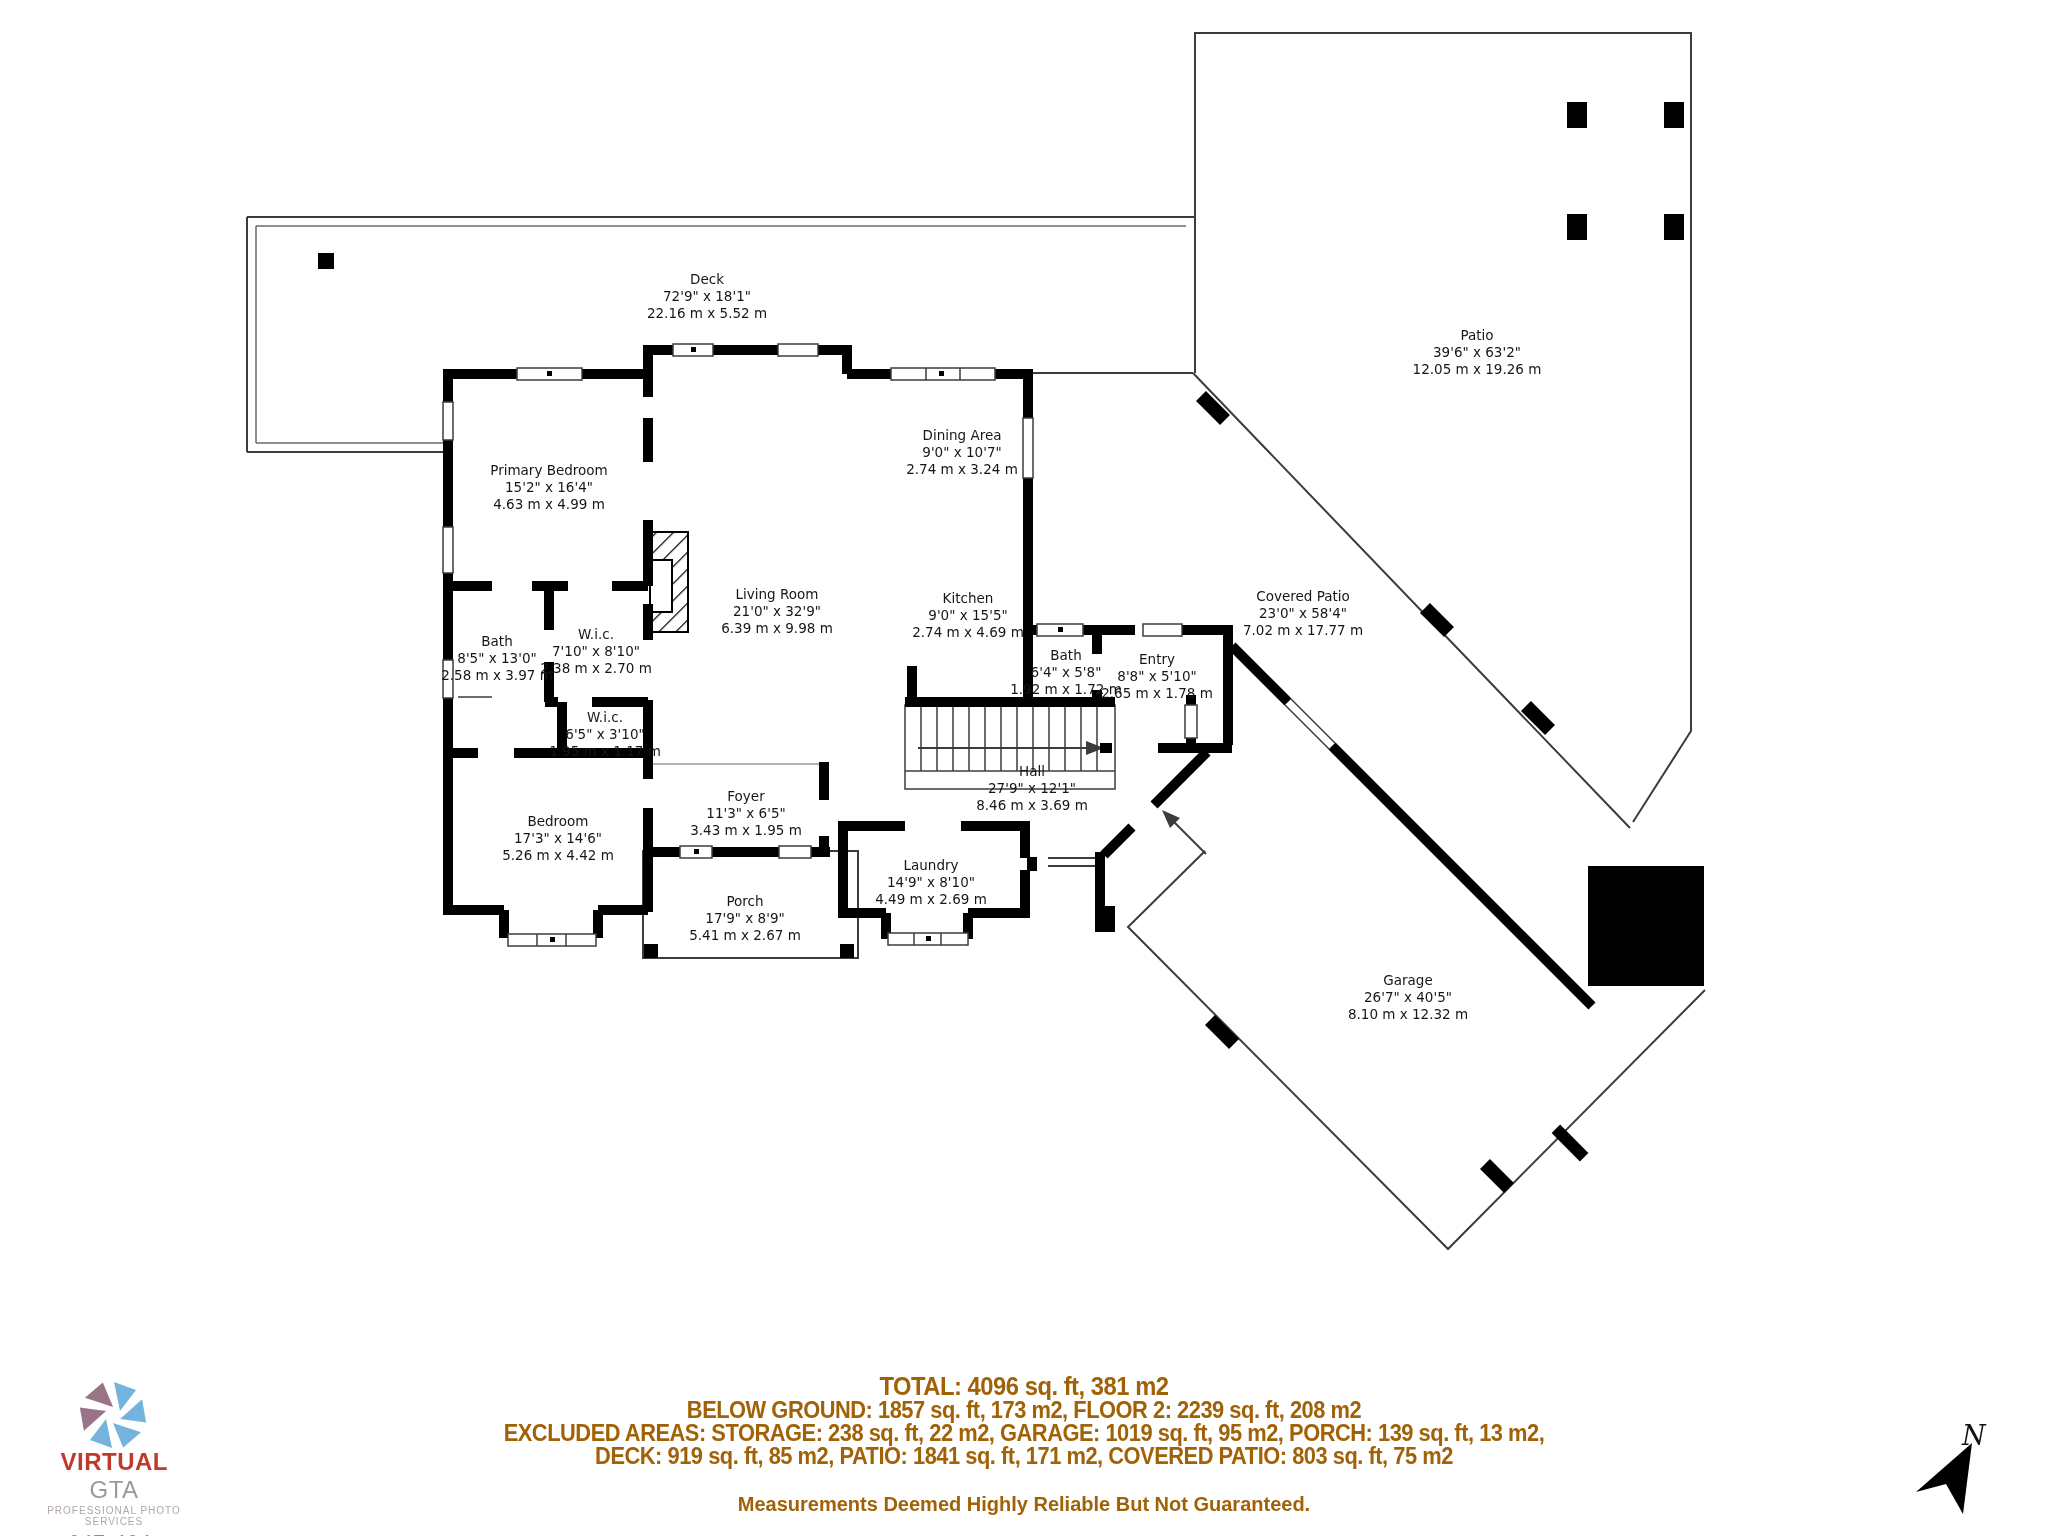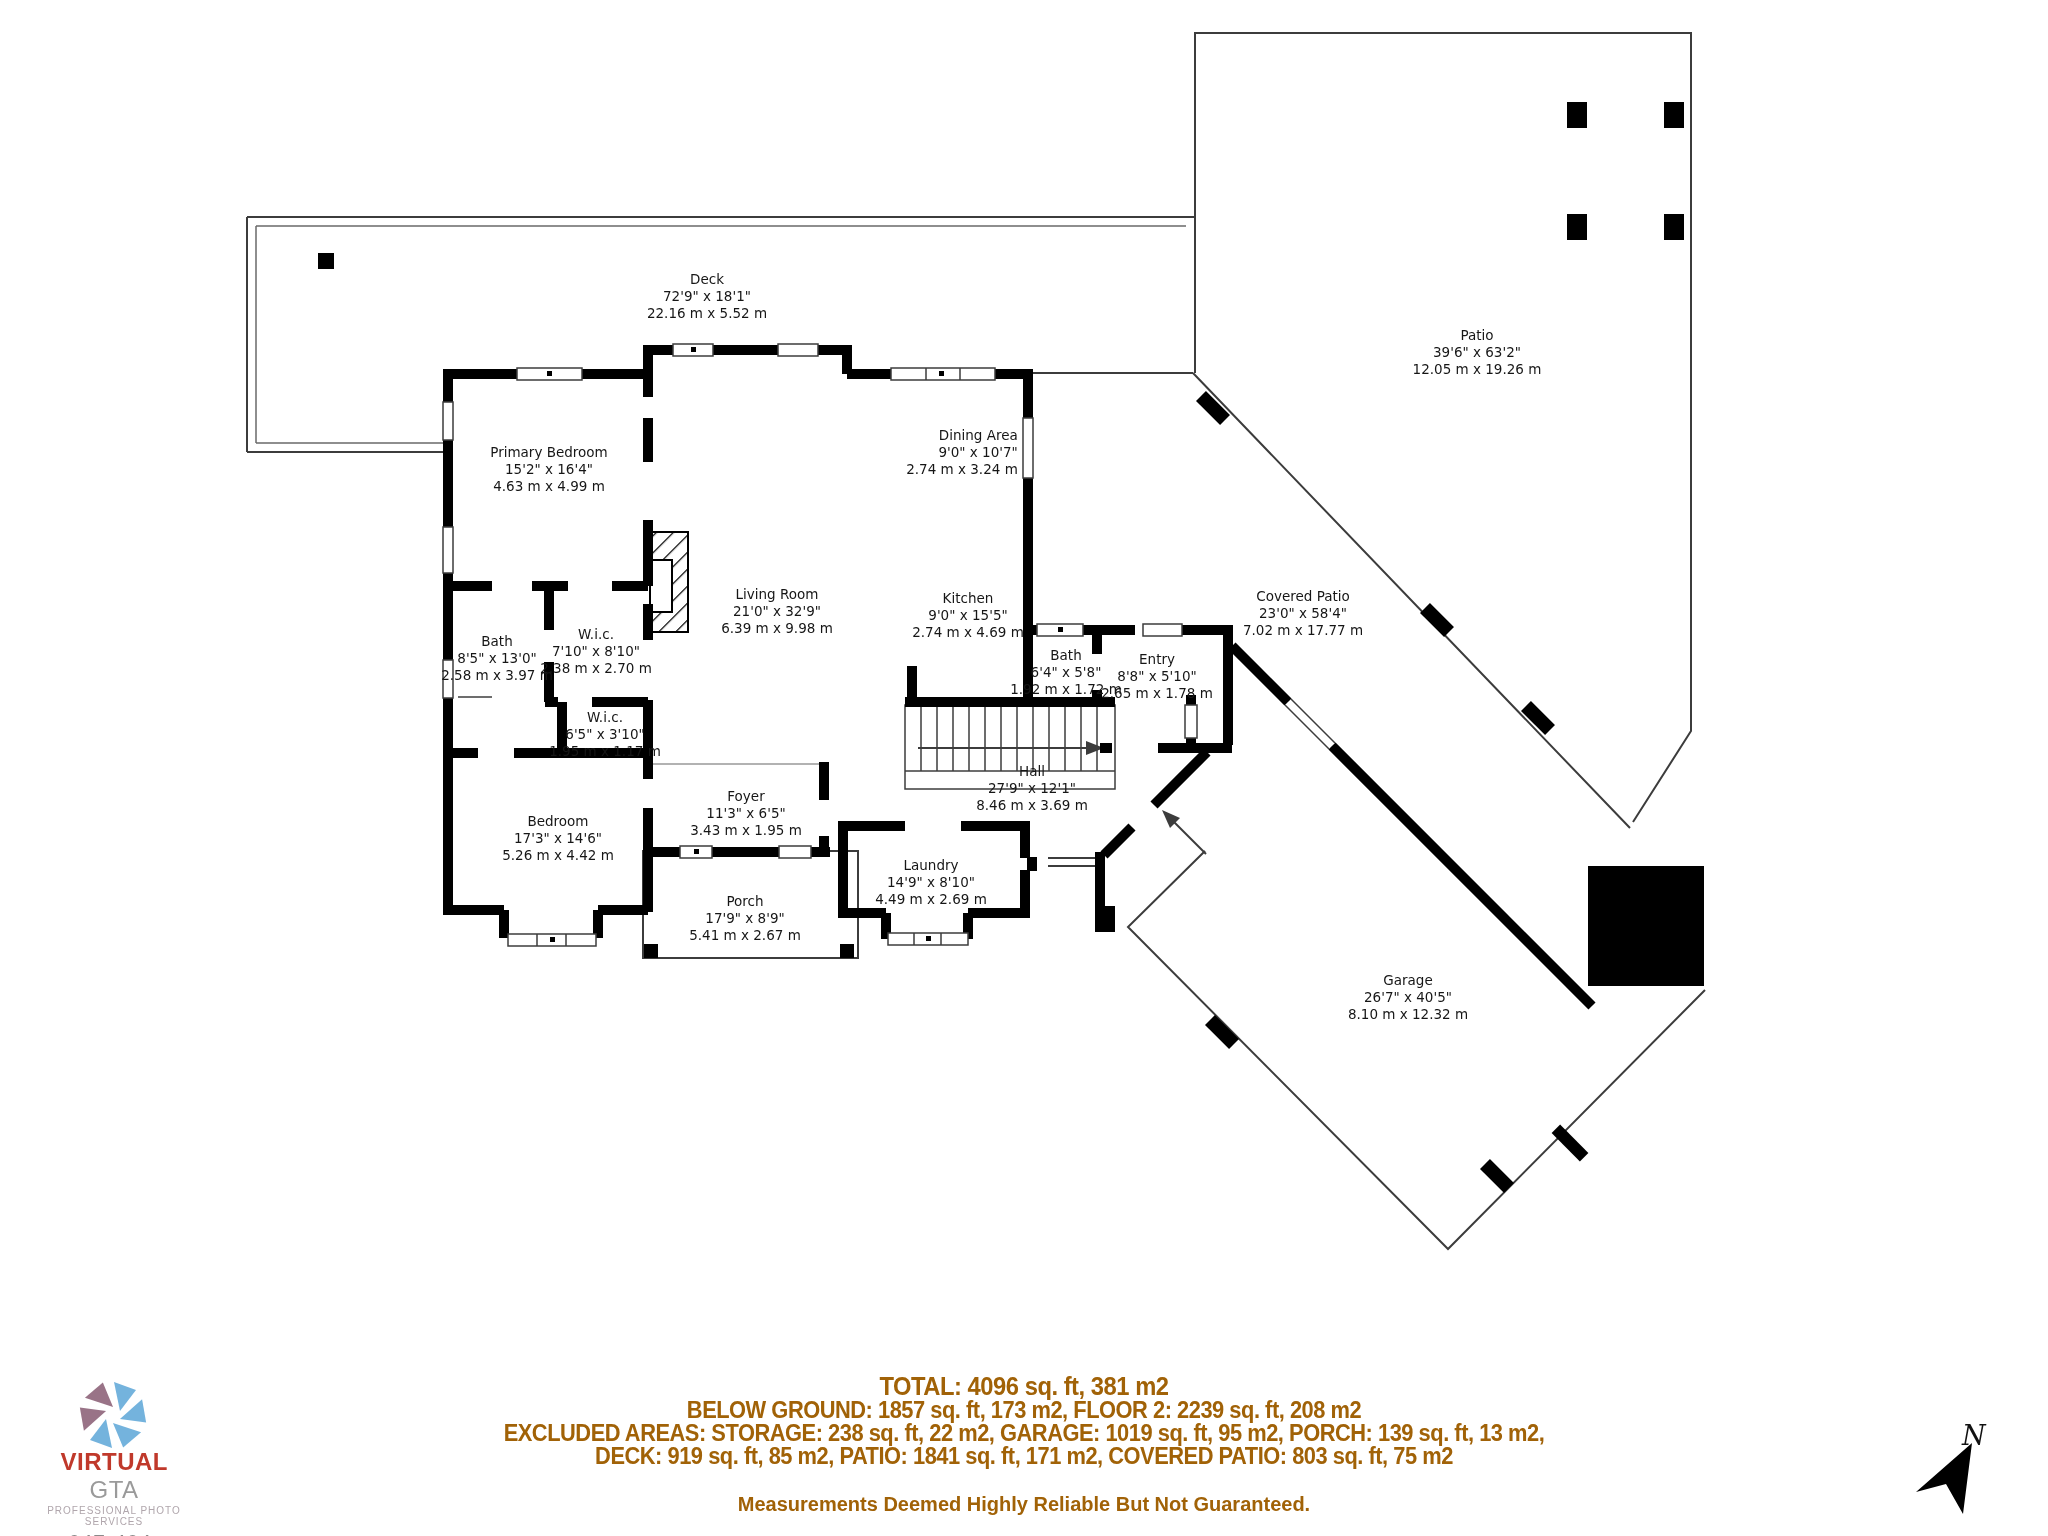--- a/index.html
+++ b/index.html
@@ -186,26 +186,26 @@
       <div class="room-label" style="left: 707px; top: 296px;">
         <div class="rname">Deck</div>
         <div class="imperial">72'9" x 18'1"</div>
         <div class="metric">22.16 m x 5.52 m</div>
       </div>
       <div class="room-label" style="left: 1477px; top: 352px;">
         <div class="rname">Patio</div>
         <div class="imperial">39'6" x 63'2"</div>
         <div class="metric">12.05 m x 19.26 m</div>
       </div>
-      <div class="room-label" style="left: 962px; top: 452px; text-align: right;">
+      <div class="room-label" style="left: 962px; top: 452px;">
         <div class="rname">Dining Area</div>
         <div class="imperial">9'0" x 10'7"</div>
         <div class="metric">2.74 m x 3.24 m</div>
       </div>
-      <div class="room-label" style="left: 549px; top: 469px;">
+      <div class="room-label" style="left: 549px; top: 487px;">
         <div class="rname">Primary Bedroom</div>
         <div class="imperial">15'2" x 16'4"</div>
         <div class="metric">4.63 m x 4.99 m</div>
       </div>
       <div class="room-label" style="left: 777px; top: 611px;">
         <div class="rname">Living Room</div>
         <div class="imperial">21'0" x 32'9"</div>
         <div class="metric">6.39 m x 9.98 m</div>
       </div>
       <div class="room-label" style="left: 968px; top: 615px;">

